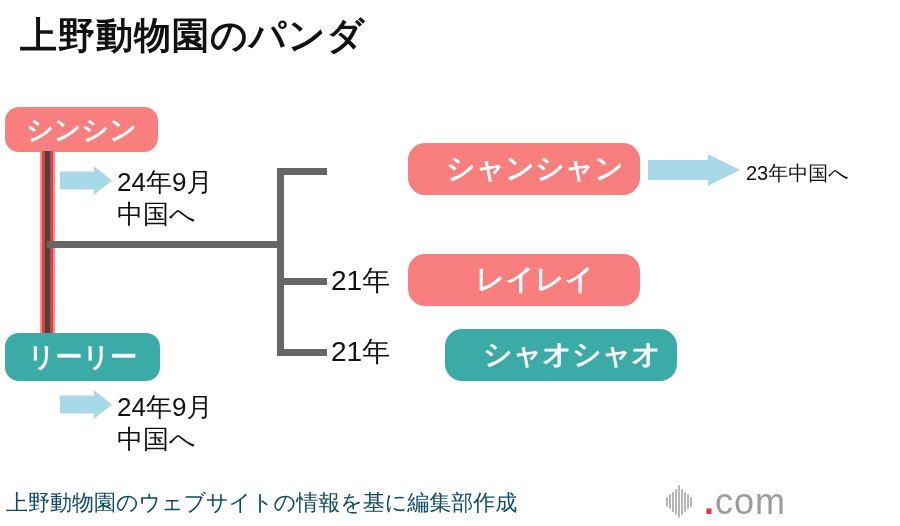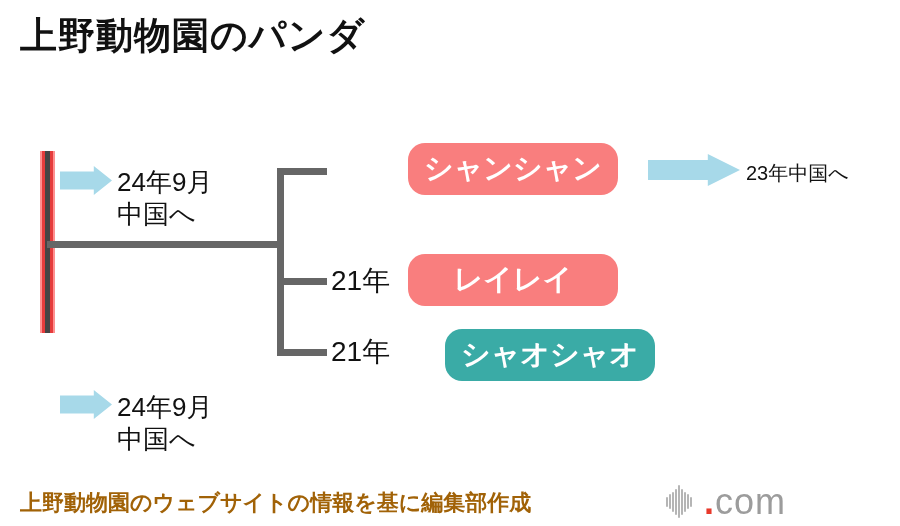--- a/index.html
+++ b/index.html
@@ -10,21 +10,21 @@
   .title {
     position:absolute; left:8px; top:2px; margin:12px;
     font-size:37px; line-height:44px; font-weight:800; color:#111; letter-spacing:1px;
   }
   .pill {
     position:absolute; display:flex; align-items:center; justify-content:center;
     color:#fff; font-weight:700; white-space:nowrap;
   }
   .pill-shin  { left:5px;  top:107px; width:153px; height:45px; border-radius:14px; font-size:27px; }
   .pill-riri  { left:5px;  top:333px; width:155px; height:48px; border-radius:14px; font-size:27px; }
-  .pill-child { left:408px; width:210px; height:52px; border-radius:17px; font-size:29px; }
+  .pill-child { left:408px; width:210px; height:52px; border-radius:17px; font-size:29px;padding-left:22px; }
   .pill-c1 { top:143px; } .pill-c2 { top:254px; } .pill-c3 { top:329px; }
 
   .vline {
     position:absolute; left:40px; top:151px; width:15px; height:182px;
     background:linear-gradient(to right,
       #FF9090 0px,#FF9090 2px,
       #E53C3C 2px,#E53C3C 5px,
       #454545 5px,#454545 10px,
       #E53C3C 10px,#E53C3C 13px,
       #FF9090 13px,#FF9090 15px);
@@ -51,22 +51,22 @@
 
   .note {
     position:absolute; font-size:26px; line-height:32px; font-weight:500;
     color:#111; white-space:nowrap;
   }
   .note-p1 { left:117px; top:166px; }
   .note-p2 { left:117px; top:391px; }
   .note-c1 { left:746px; top:158px; font-size:20px; line-height:30px; }
 
   .footer {
-    position:absolute; left:20px; top:489px; font-size:22px; line-height:28px;
-    font-weight:700; color:#a16207; white-space:nowrap;
+    position:absolute; left:6px; top:489px; font-size:22px; line-height:28px;
+    font-weight:400; color:#0c4a6e; white-space:nowrap;
   }
 
   .logo { position:absolute; left:666px; top:483px; height:37px; display:flex; align-items:center; }
   .logo-bars { display:flex; align-items:center; margin-right:10px; }
   .logo-bars span { display:block; width:2px; margin-right:1px; background:#b5b5b5; border-radius:1px; }
   .logo-bars span:nth-child(1), .logo-bars span:nth-child(9) { height:10px; }
   .logo-bars span:nth-child(2), .logo-bars span:nth-child(8) { height:15px; }
   .logo-bars span:nth-child(3), .logo-bars span:nth-child(7) { height:20px; }
   .logo-bars span:nth-child(4), .logo-bars span:nth-child(6) { height:26px; }
   .logo-bars span:nth-child(5) { height:33px; }
@@ -74,20 +74,22 @@
   .logo-dot  { font-size:36px; font-weight:700; margin:0 1px; }
   .logo-tld  { font-size:36px; font-weight:400; color:#9c9c9c; letter-spacing:1px; }
 </style>
 </head>
 <body>
 
 <div class="canvas">
 
   <h1 class="title">上野動物園のパンダ</h1>
 
+  <div class="pill pill-shin" style="background-color: rgb(249, 126, 126);">シンシン</div>
+  <div class="pill pill-riri" style="background-color: rgb(58, 171, 166);">リーリー</div>
 
   <div class="vline"></div>
   <div class="gline hline-main" style="background-color: rgb(102, 102, 102);"></div>
   <div class="gline bracket-v" style="background-color: rgb(102, 102, 102);"></div>
   <div class="gline stub stub-1" style="background-color: rgb(102, 102, 102);"></div>
   <div class="gline stub stub-2" style="background-color: rgb(102, 102, 102);"></div>
   <div class="gline stub stub-3" style="background-color: rgb(102, 102, 102);"></div>
 
   <div class="year year-2">21年</div>
   <div class="year year-3">21年</div>

